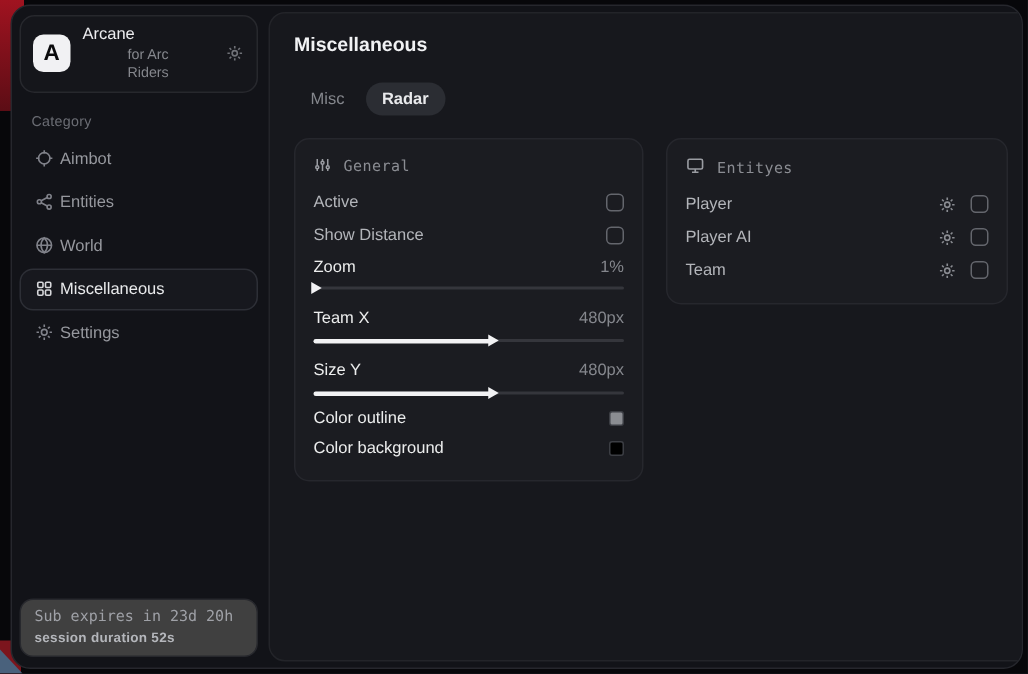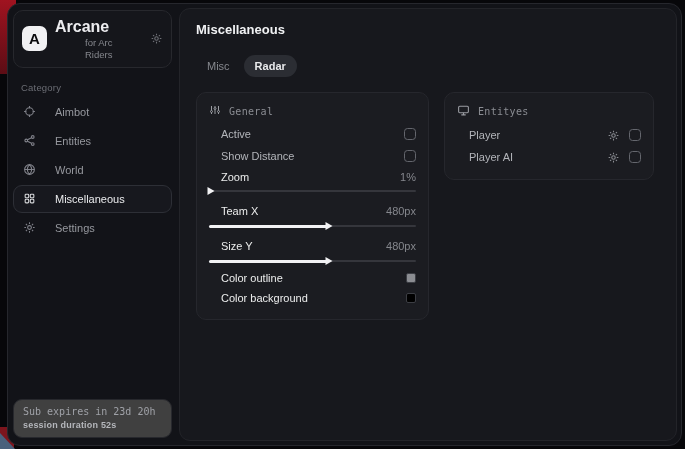--- a/index.html
+++ b/index.html
@@ -26,28 +26,28 @@
   
   .sidebar { width:169px; flex:none; display:flex; flex-direction:column; padding:6px 5px; }
   .header-card {
     display:flex; align-items:center; gap:8px;
     border:1px solid #27282d; background:#15161b; border-radius:10px;
     padding:6px 8px; min-height:36px;
   }
   .logo { width:25px; height:25px; border-radius:7px; background:#f1f1f3;
     color:#0b0b0d; font-weight:700; font-size:15px;
     display:flex; align-items:center; justify-content:center; flex:none; }
-  .app-name { font-size:16px; font-weight:700; color:#ececef; line-height:1.25; }
+  .app-name { font-size:11px; font-weight:400; color:#ececef; line-height:1.25; }
   .app-sub  { font-size:9.5px; color:#85878d; line-height:1.25;padding-left:30px; }
   .header-gear { margin-left:auto; color:#6f7177; display:flex; }
 
   .category-label { font-size:9.5px; color:#6b6d74; margin:14px 8px 5px; letter-spacing:.2px; }
 
   .nav { display:flex; flex-direction:column; gap:1px; }
-  .nav-item { display:flex; align-items:center; gap:19px; height:28px;
+  .nav-item { display:flex; align-items:center; gap:4px; height:28px;
     padding:0 9px; border-radius:9px; border:1px solid transparent;
     color:#96989e; font-size:11px; cursor:default; }
   .nav-item.active { background:#17181e; border-color:#2d2f36; color:#e9eaec; }
   .nav-icon { width:13px; height:13px; color:#80828a; display:flex; flex:none; }
   .nav-item.active .nav-icon { color:#d6d7da; }
 
   .sidebar-footer { margin-top:auto; border:1px solid #27282d; background:#404040;
     border-radius:9px; padding:6px 9px 7px; margin-bottom:1px; }
   .sub-line { font-family:"DejaVu Sans Mono", monospace; font-size:10px; color:#9fa1a7; }
   .sess-line { font-size:9px; font-weight:700; color:#b4b6bb; margin-top:3px; letter-spacing:.2px; }
@@ -56,28 +56,28 @@
   .main { flex:1; margin:4px 4px 4px 2px; background:#17181d;
     border:1px solid #232429; border-radius:11px; padding:13px 16px; }
   .main-title { font-size:13px; font-weight:700; color:#f1f2f4; }
   .tabs { display:flex; align-items:center; gap:3px; margin-top:18px; }
   .tab { font-size:11px; color:#85878d; padding:5px 11px; border-radius:15px; cursor:default; }
   .tab.active { background:#2b2d33; color:#e9eaec; font-weight:700; }
 
   .cards { display:flex; gap:15px; margin-top:15px; align-items:flex-start; }
   .card { background:#1b1c21; border:1px solid #26272d; border-radius:10px; padding:9px 12px 11px; }
   .card-general  { width:233px; }
-  .card-entities { width:210px; }
+  .card-entities { width:228px; }
   .card-header { display:flex; align-items:center; gap:8px;
     font-family:"DejaVu Sans Mono", monospace; font-size:10px; color:#8b8d93;
     margin:2px 0 5px; letter-spacing:.3px; }
   .card-header svg { color:#9a9ca2; }
 
   .row { display:flex; align-items:center; justify-content:space-between; height:22px; }
-  .row-label { font-size:11px; color:#b3b5ba;margin-left:12px; }
+  .row-label { font-size:11px; color:#b3b5ba; }
   .row-label.strong { color:#eceded; font-weight:400; }
   .row-value { font-size:11px; color:#85878d; }
   .row-right { display:flex; align-items:center; gap:9px; }
 
   .checkbox { width:12px; height:12px; border:1.5px solid #64666d;
     border-radius:3.5px; background:transparent; flex:none; cursor:pointer; }
 
   .slider { position:relative; height:8px; margin:0 0 3px; cursor:pointer; }
   .slider-track { position:absolute; left:0; right:0; top:3px; height:2px;
     background:#35363c; border-radius:2px; }
@@ -278,17 +278,29 @@
             <span class="gear-btn">
               <svg width="13" height="13" viewBox="0 0 24 24" fill="none" stroke="currentColor" stroke-width="2">
                 <circle cx="12" cy="12" r="3.2"></circle>
                 <path d="M12 3v3M12 18v3M3 12h3M18 12h3M5.6 5.6l2.1 2.1M16.3 16.3l2.1 2.1M18.4 5.6l-2.1 2.1M7.7 16.3l-2.1 2.1"></path>
               </svg>
             </span>
             <span class="checkbox"></span>
           </span>
         </div>
 
+        <div class="row">
+          <span class="row-label">Team</span>
+          <span class="row-right">
+            <span class="gear-btn">
+              <svg width="13" height="13" viewBox="0 0 24 24" fill="none" stroke="currentColor" stroke-width="2">
+                <circle cx="12" cy="12" r="3.2"></circle>
+                <path d="M12 3v3M12 18v3M3 12h3M18 12h3M5.6 5.6l2.1 2.1M16.3 16.3l2.1 2.1M18.4 5.6l-2.1 2.1M7.7 16.3l-2.1 2.1"></path>
+              </svg>
+            </span>
+            <span class="checkbox"></span>
+          </span>
+        </div>
       </div>
 
     </div>
   </div>
 </div>
 
 </body></html>

